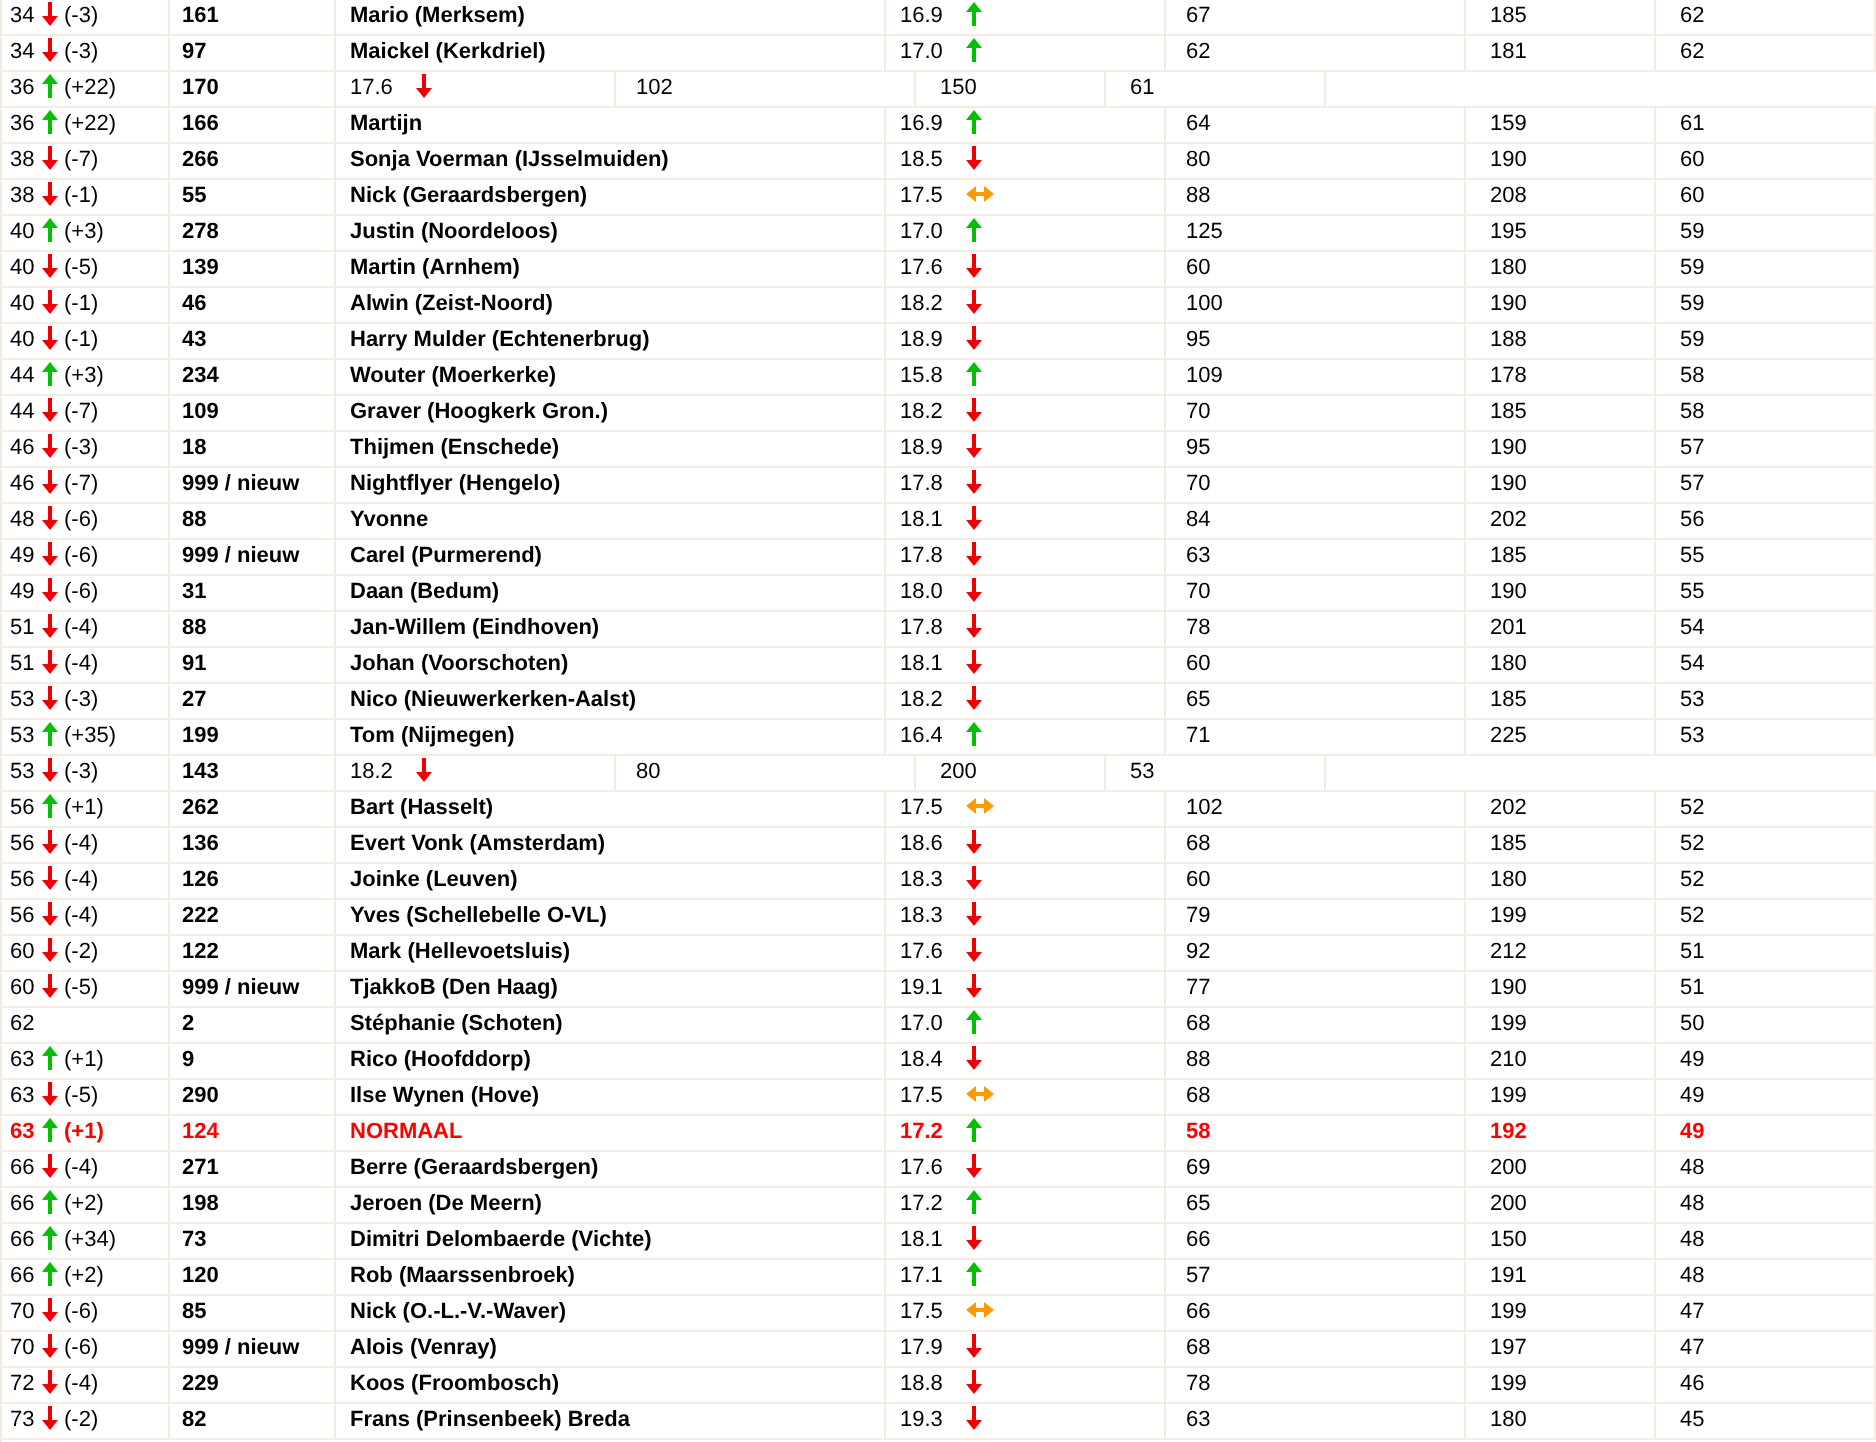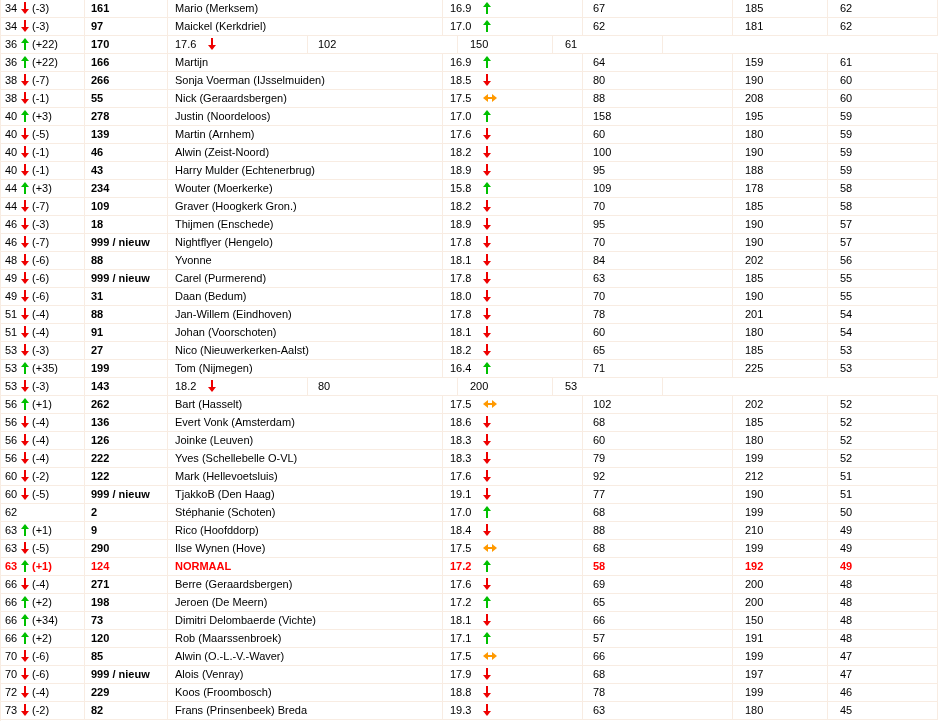--- a/index.html
+++ b/index.html
@@ -19,21 +19,21 @@
     border-bottom:1px solid var(--grid,#f8ece2);
     line-height:17px;white-space:nowrap;
   }
   .cell{
     box-sizing:border-box;height:100%;
     border-right:1px solid var(--grid,#f8ece2);
     overflow:hidden;white-space:nowrap;
   }
   .c-rank  {width:84px;padding-left:4px;}
   .c-id    {width:83px;padding-left:6px;font-weight:bold;}
-  .c-name  {width:275px;padding-left:7px;}
+  .c-name  {width:275px;padding-left:7px;font-weight:bold;}
   .c-rating{width:140px;padding-left:7px;}
   .c-v1    {width:150px;padding-left:10px;}
   .c-v2    {width:95px;padding-left:12px;}
   .c-v3    {width:110px;padding-left:12px;}
   .rank{display:inline-block;width:16px;}
   .rating{display:inline-block;width:26px;}
   .c-rating .arr{margin-left:7px;}
   .c-rank .arr{margin-right:2px;}
   
   .arr{display:inline-block;position:relative;width:9px;height:12px;vertical-align:-2px;}
@@ -148,21 +148,21 @@
 
   <div class="row">
     <div class="cell c-rank">
       <span class="rank">40</span><span class="arr up"></span><span class="chg">(+3)</span>
     </div>
     <div class="cell c-id">278</div>
     <div class="cell c-name">Justin (Noordeloos)</div>
     <div class="cell c-rating">
       <span class="rating">17.0</span><span class="arr up"></span>
     </div>
-    <div class="cell c-v1">158</div>
+    <div class="cell c-v1">125</div>
     <div class="cell c-v2">195</div>
     <div class="cell c-v3">59</div>
   </div>
 
   <div class="row">
     <div class="cell c-rank">
       <span class="rank">40</span><span class="arr down"></span><span class="chg">(-5)</span>
     </div>
     <div class="cell c-id">139</div>
     <div class="cell c-name">Martin (Arnhem)</div>
@@ -563,21 +563,21 @@
     <div class="cell c-v1">57</div>
     <div class="cell c-v2">191</div>
     <div class="cell c-v3">48</div>
   </div>
 
   <div class="row">
     <div class="cell c-rank">
       <span class="rank">70</span><span class="arr down"></span><span class="chg">(-6)</span>
     </div>
     <div class="cell c-id">85</div>
-    <div class="cell c-name">Alwin (O.-L.-V.-Waver)</div>
+    <div class="cell c-name">Nick (O.-L.-V.-Waver)</div>
     <div class="cell c-rating">
       <span class="rating">17.5</span><span class="arr both"></span>
     </div>
     <div class="cell c-v1">66</div>
     <div class="cell c-v2">199</div>
     <div class="cell c-v3">47</div>
   </div>
 
   <div class="row">
     <div class="cell c-rank">

